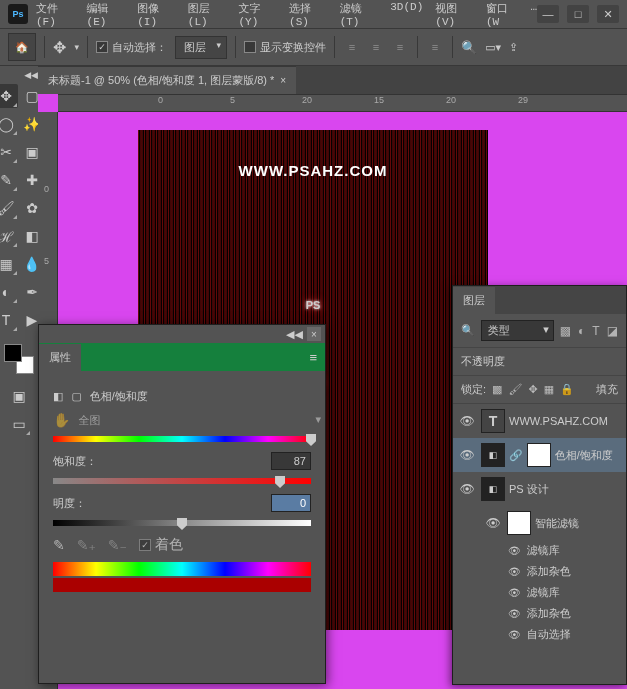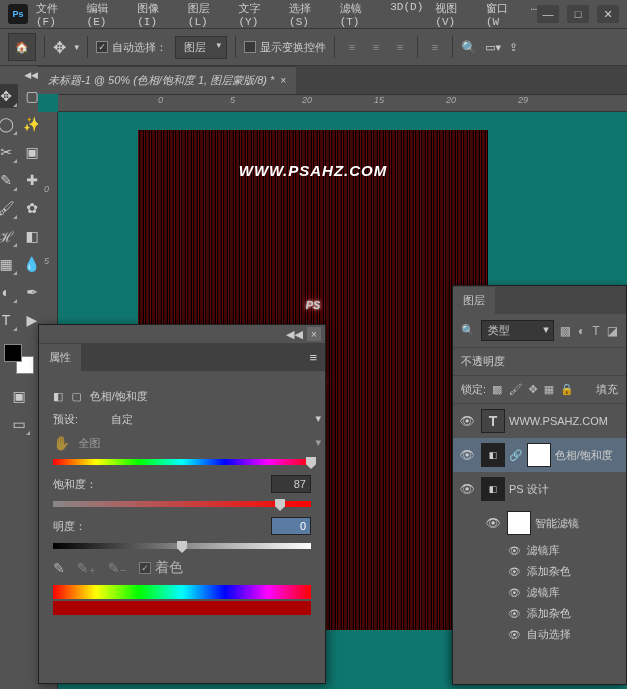--- a/index.html
+++ b/index.html
@@ -24,21 +24,21 @@
 .ltools { width:38px; background:#535353; display:flex; flex-direction:column; align-items:center; padding-top:4px; }
 .arrow-right { color:#ccc; font-size:9px; align-self:flex-end; margin-bottom:2px; }
 .toolrow { display:flex; gap:2px; margin:2px 0; }
 .tool { width:24px; height:24px; display:flex; align-items:center; justify-content:center; font-size:14px; border-radius:2px; }
 .tool.active { background:#383838; }
 .tool-corner { position:relative; }
 .tool-corner:after { content:''; position:absolute; bottom:1px; right:1px; border:2px solid transparent; border-right-color:#aaa; border-bottom-color:#aaa; }
 .swatch { margin-top:10px; position:relative; width:30px; height:30px; }
 .swatch .fg { position:absolute; top:0; left:0; width:18px; height:18px; background:#000; border:1px solid #888; }
 .swatch .bg { position:absolute; bottom:0; right:0; width:18px; height:18px; background:#fff; border:1px solid #888; }
-.canvas-area { flex:1; background:#0f766e; position:relative;font-style:italic; }
+.canvas-area { flex:1; background:#d946ef; position:relative; }
 .tabrow { height:28px; background:#434343; display:flex; align-items:flex-end; }
 .tab { background:#535353; padding:6px 10px; display:flex; align-items:center; gap:6px; border-top:1px solid #383838; }
 .tab .close { font-size:10px; }
 .rulers-h { position:absolute; top:28px; left:20px; right:0; height:18px; background:#535353; display:flex; border-bottom:1px solid #333; border-top:1px solid #333; }
 .rulers-h span { width:72px; font-size:9px; color:#aaa; }
 .rulers-v { position:absolute; top:46px; left:0; width:20px; bottom:0; background:#535353; border-right:1px solid #333; display:flex; flex-direction:column; }
 .rulers-v span { height:72px; font-size:9px; color:#aaa; padding-left:6px; }
 .canvas { position:absolute; top:64px; left:100px; width:350px; height:500px; background:#0a0002; }
 .canvas-inner { position:absolute; inset:0; background:
  repeating-linear-gradient(90deg, rgba(130,10,10,0.55) 0 1px, transparent 1px 3px),
@@ -62,21 +62,21 @@
 .thumb.t { background:#444; display:flex; align-items:center; justify-content:center; font-size:14px; font-weight:bold; }
 .thumb.so { background:#222; display:flex; align-items:center; justify-content:center; font-size:9px; }
 .lname { font-size:11px; }
 .layer.sel { background:#5a6c7d; }
 .sub { padding-left:55px; display:flex; align-items:center; gap:6px; padding-top:3px; padding-bottom:3px; }
 .sub .eye2 { font-size:10px; }
 
 .props { position:absolute; top:324px; left:38px; width:288px; height:360px; background:#535353; border:1px solid #1e1e1e; box-shadow:2px 2px 10px rgba(0,0,0,.5); }
 .props .tabarrow { text-align:right; font-size:9px; padding:2px 4px; display:flex; justify-content:flex-end; gap:4px; align-items:center; color:#aaa; }
 .props .closebtn { background:#686868; width:14px; height:14px; display:flex; align-items:center; justify-content:center; font-size:10px; }
-.props .panel-tabs { background:#404040;text-align:center; }
+.props .panel-tabs { background:#15803d;text-align:center; }
 .props-body { padding:10px 14px; }
 .pbrow { display:flex; align-items:center; gap:8px; margin:8px 0; }
 .pbrow label { width:50px; }
 .pbrow .val { width:40px; background:#383838; border:1px solid #222; padding:2px 4px; text-align:right; }
 .pbrow .val.sel { background:#5a7ca3; color:#fff; }
 .slider-track { position:relative; height:6px; margin:4px 0 10px 0; }
 .hue-track { background:linear-gradient(90deg,#f00,#ff0,#0f0,#0ff,#00f,#f0f,#f00); }
 .sat-track { background:linear-gradient(90deg,#888,#f00); }
 .lig-track { background:linear-gradient(90deg,#000,#888,#fff); }
 .slider-handle { position:absolute; top:-2px; width:10px; height:12px; background:#ccc; transform:translateX(-50%); clip-path:polygon(0 0,100% 0,100% 60%,50% 100%,0 60%); }
@@ -305,24 +305,20 @@
     <div class="ptab">属性</div>
     <span style="margin-left:auto;margin-right:8px;font-size:13px;">≡</span>
   </div>
   <div class="props-body">
     <div class="pbrow">
       <span>◧</span>
       <span>▢</span>
       <span>色相/饱和度</span>
     </div>
     <div class="pbrow">
-      <label>预设:</label>
-      <div class="dropdown2" style="flex:1">自定</div>
-    </div>
-    <div class="pbrow">
       <span style="opacity:.5;font-size:14px;">✋</span>
       <div class="dropdown2" style="flex:1;opacity:.6">全图</div>
     </div>
     <div class="slider-track hue-track">
         <div class="slider-handle" style="left:100%"></div>
       </div>
     <div class="pbrow">
       <label>饱和度：</label>
       <div style="flex:1"></div>
       <div class="val">87</div>

